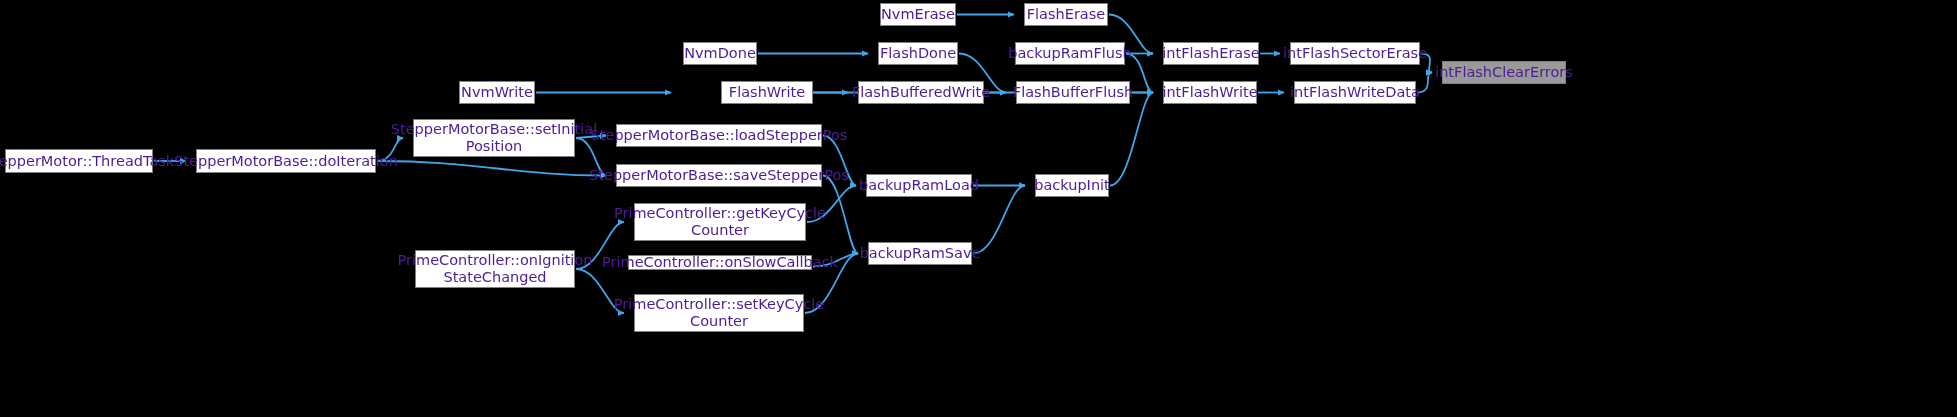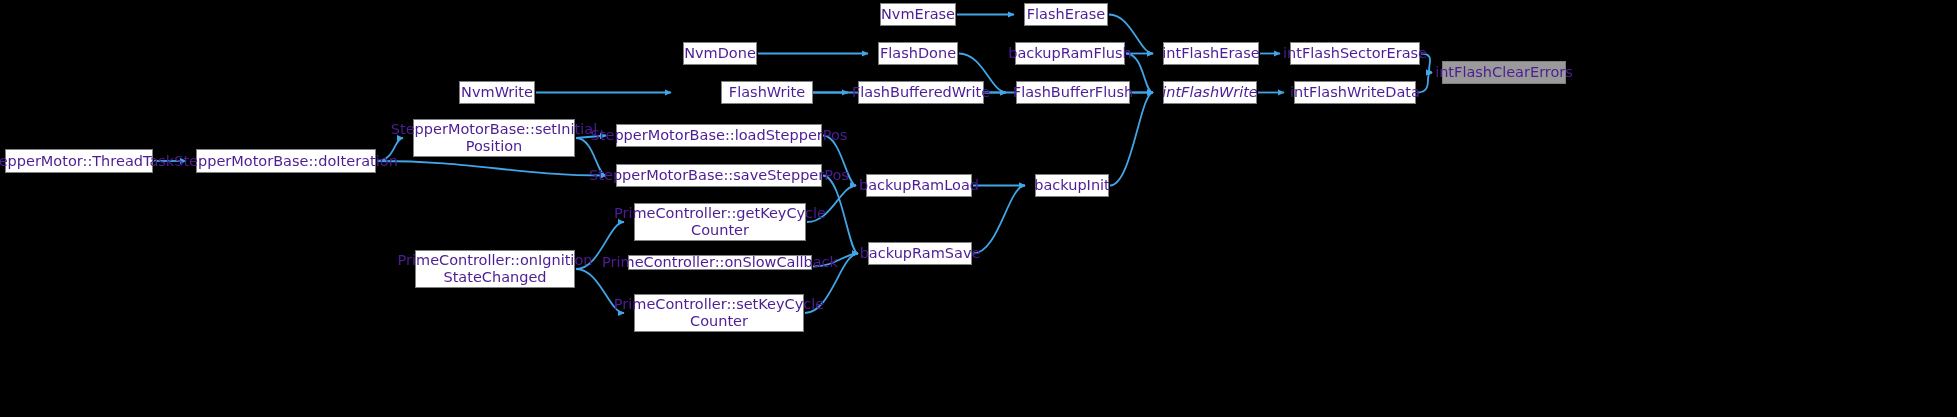--- a/index.html
+++ b/index.html
@@ -105,18 +105,18 @@
       <div class="node" style="left: 721px; top: 81px; width: 92px; height: 23px; background: rgb(255, 255, 255); border-color: rgb(128, 128, 128);"><span>FlashWrite</span></div>
       <div class="node" style="left: 878px; top: 42px; width: 80px; height: 23px; background: rgb(255, 255, 255); border-color: rgb(128, 128, 128);"><span>FlashDone</span></div>
       <div class="node" style="left: 1024px; top: 3px; width: 84px; height: 23px; background: rgb(255, 255, 255); border-color: rgb(128, 128, 128);"><span>FlashErase</span></div>
       <div class="node" style="left: 858px; top: 81px; width: 126px; height: 23px; background: rgb(255, 255, 255); border-color: rgb(128, 128, 128);"><span>FlashBufferedWrite</span></div>
       <div class="node" style="left: 1016px; top: 81px; width: 114px; height: 23px; background: rgb(255, 255, 255); border-color: rgb(128, 128, 128);"><span>FlashBufferFlush</span></div>
       <div class="node" style="left: 1015px; top: 42px; width: 110px; height: 23px; background: rgb(255, 255, 255); border-color: rgb(128, 128, 128);"><span>backupRamFlush</span></div>
       <div class="node" style="left: 866px; top: 174px; width: 106px; height: 23px; background: rgb(255, 255, 255); border-color: rgb(128, 128, 128);"><span>backupRamLoad</span></div>
       <div class="node" style="left: 868px; top: 242px; width: 104px; height: 23px; background: rgb(255, 255, 255); border-color: rgb(128, 128, 128);"><span>backupRamSave</span></div>
       <div class="node" style="left: 1035px; top: 174px; width: 74px; height: 23px; background: rgb(255, 255, 255); border-color: rgb(128, 128, 128);"><span>backupInit</span></div>
       <div class="node" style="left: 1163px; top: 42px; width: 96px; height: 23px; background: rgb(255, 255, 255); border-color: rgb(128, 128, 128);"><span>intFlashErase</span></div>
-      <div class="node" style="left: 1163px; top: 81px; width: 94px; height: 23px; background: rgb(255, 255, 255); border-color: rgb(128, 128, 128); font-style: italic;"><span>intFlashWrite</span></div>
+      <div class="node" style="left: 1163px; top: 81px; width: 94px; height: 23px; background: rgb(255, 255, 255); border-color: rgb(128, 128, 128);"><span>intFlashWrite</span></div>
       <div class="node" style="left: 1290px; top: 42px; width: 130px; height: 23px; background: rgb(255, 255, 255); border-color: rgb(128, 128, 128);"><span>intFlashSectorErase</span></div>
       <div class="node" style="left: 1294px; top: 81px; width: 122px; height: 23px; background: rgb(255, 255, 255); border-color: rgb(128, 128, 128);"><span>intFlashWriteData</span></div>
       <div class="node highlight" style="left: 1442px; top: 61px; width: 124px; height: 23px; background: rgb(154, 154, 154); border-color: rgb(128, 128, 128);"><span>intFlashClearErrors</span></div>
     </div>
 </div>
 
 </body></html>

